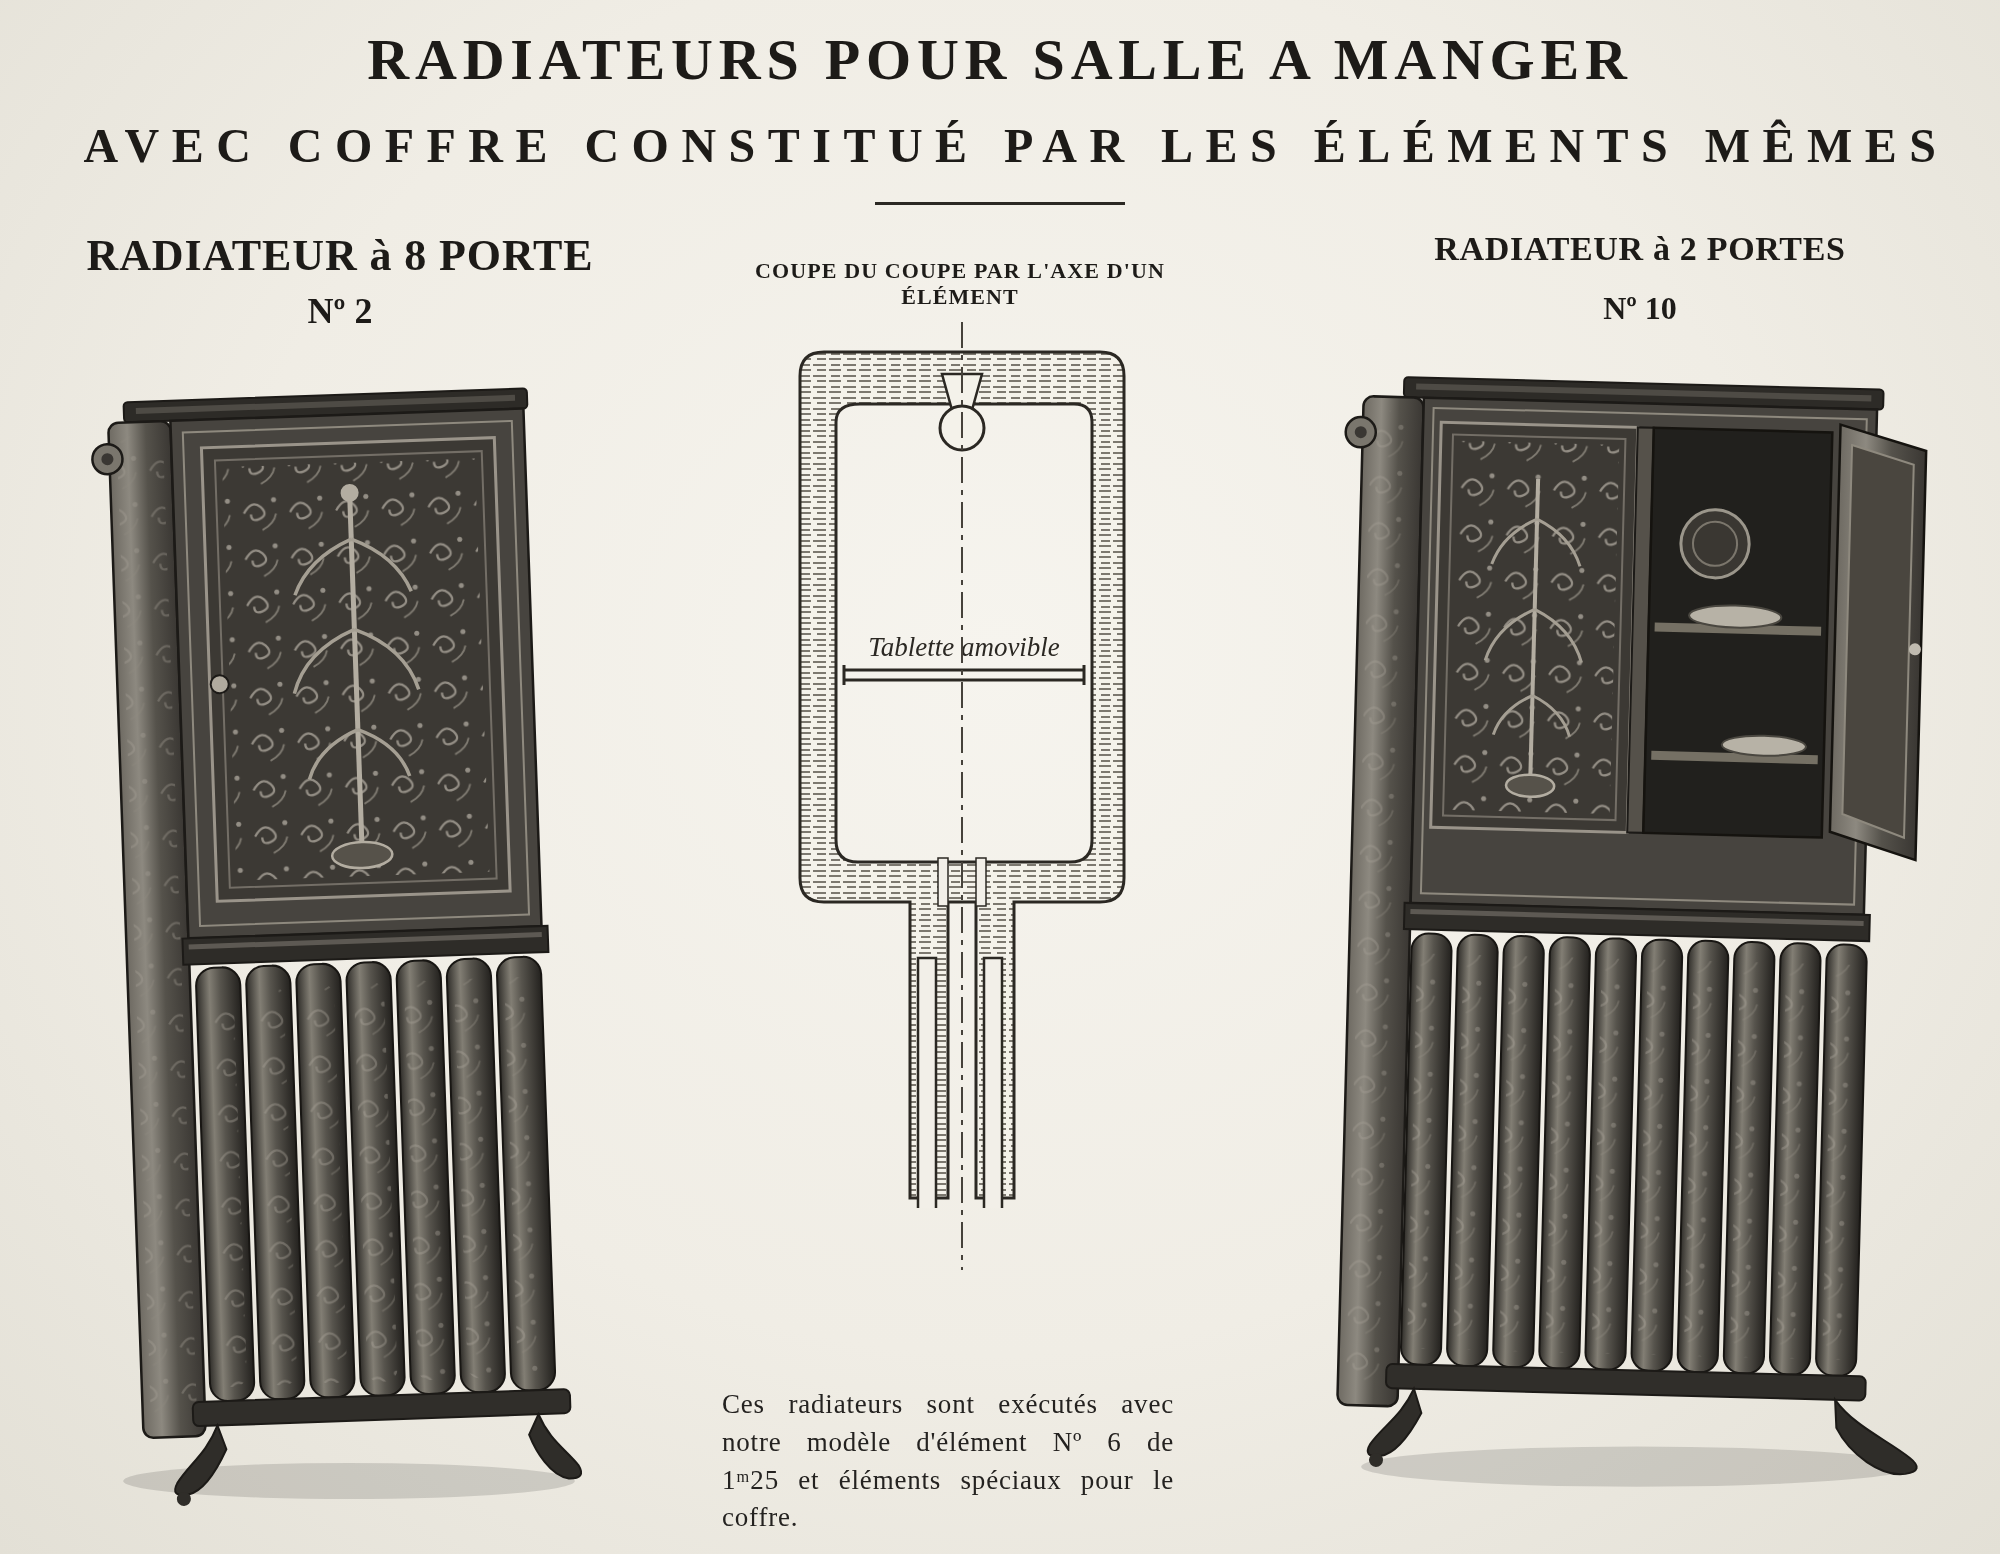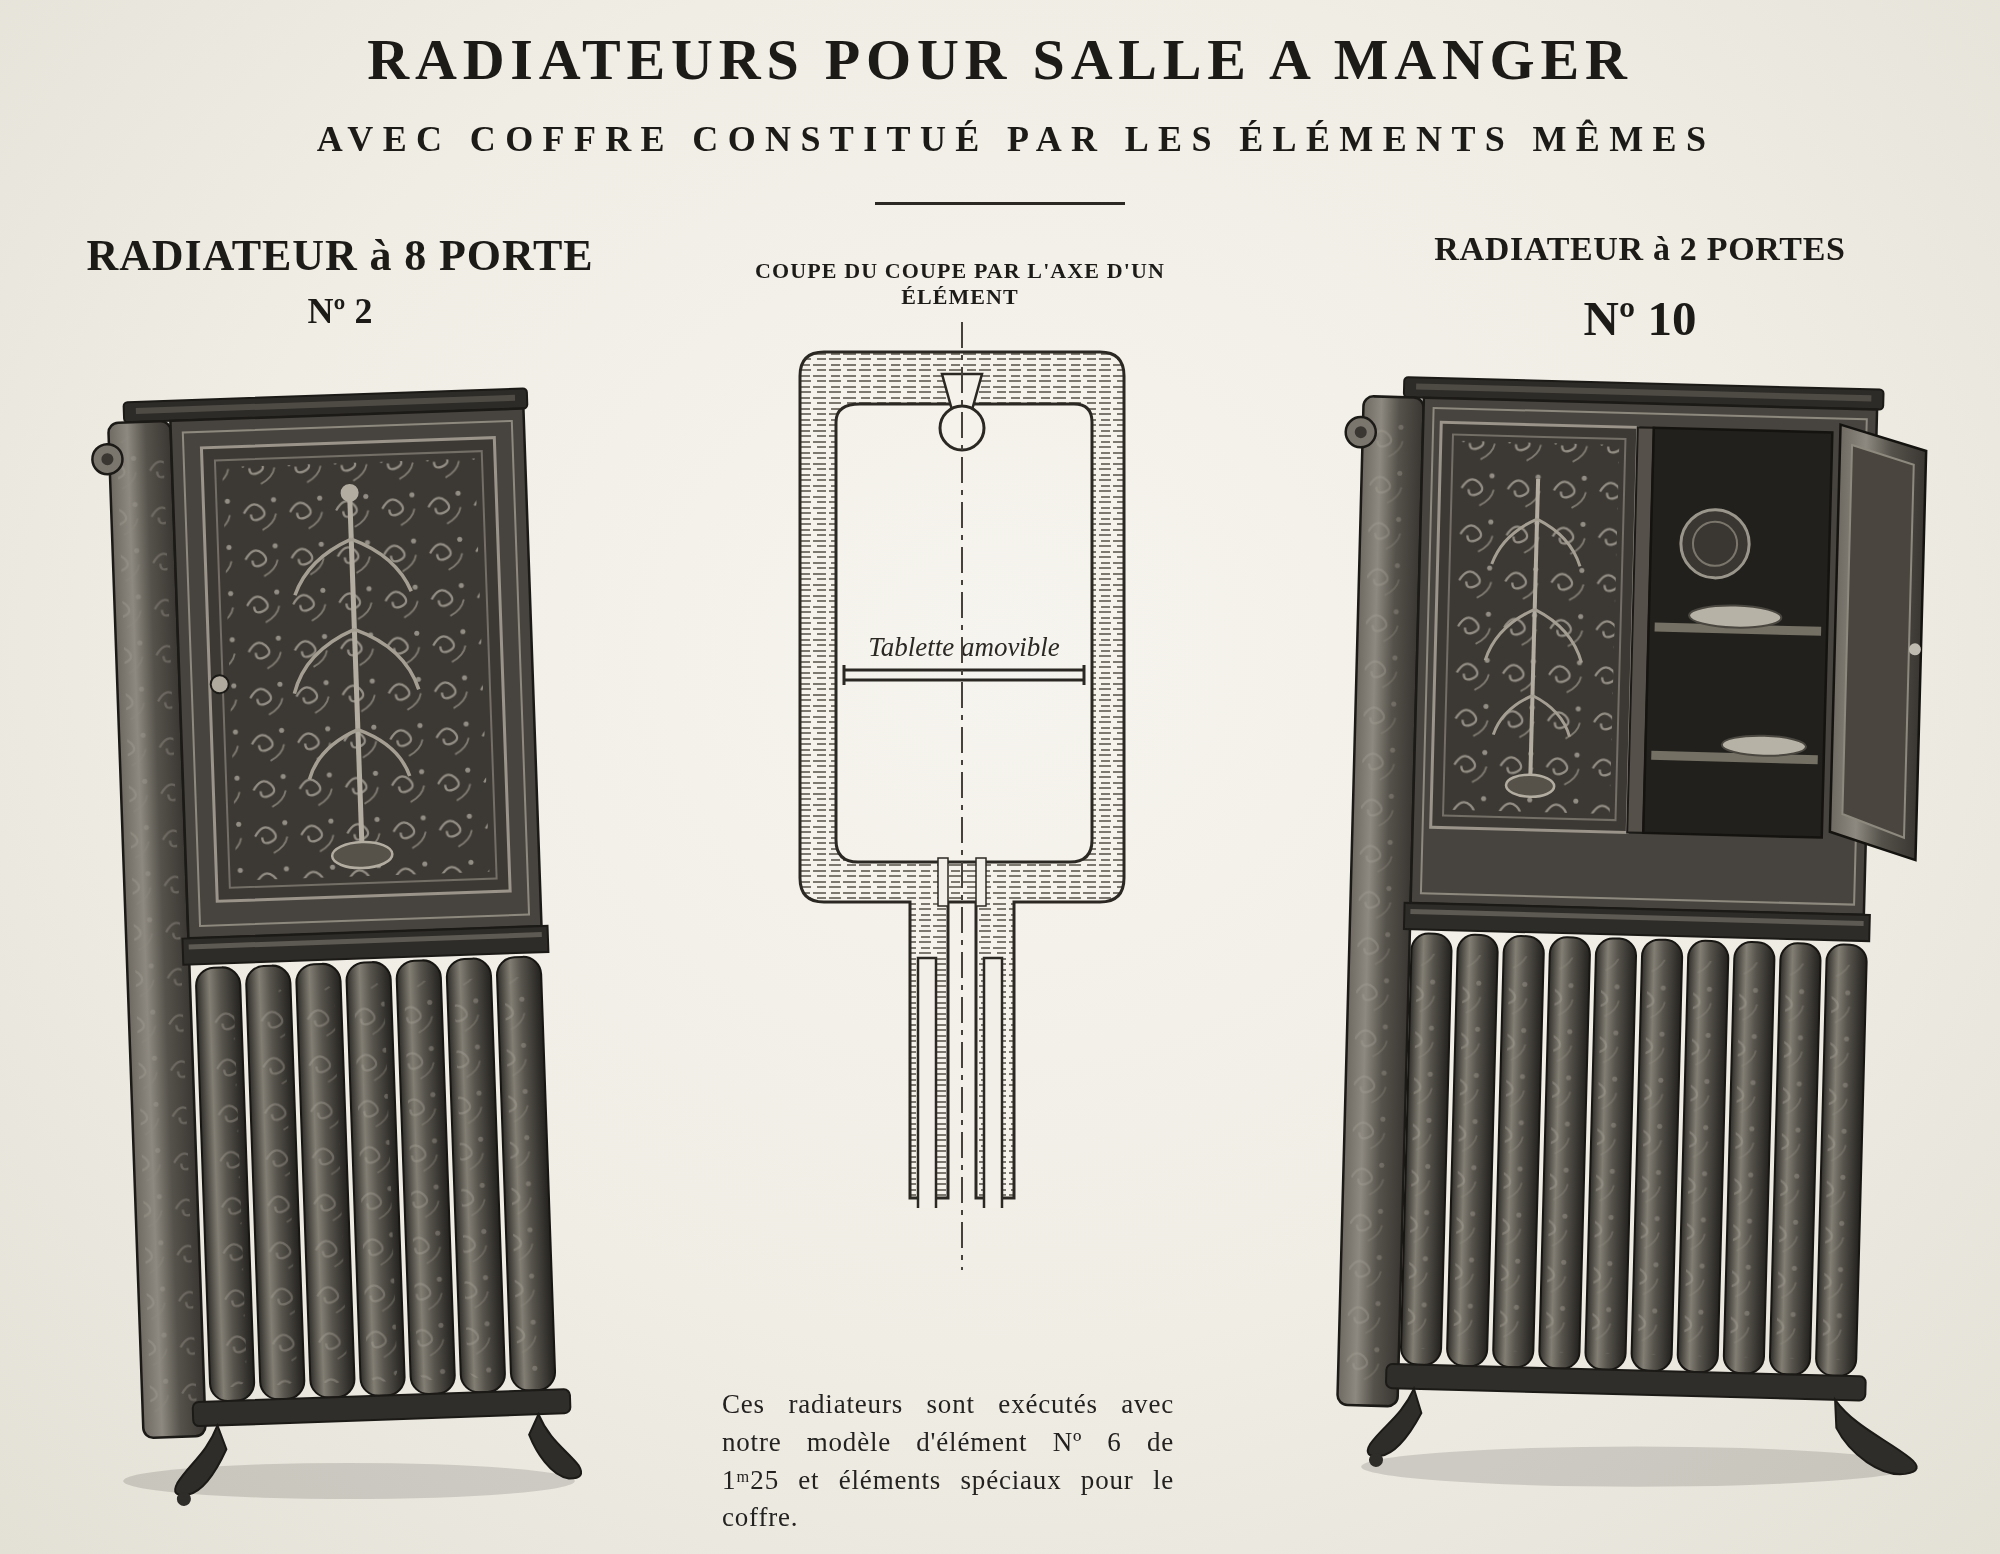--- a/index.html
+++ b/index.html
@@ -6,28 +6,28 @@
   html,body { background:#d9d6cd; }
   .page {
     position:relative; width:2000px; height:1554px; margin:0 auto;
     background: radial-gradient(ellipse at 50% 42%, #f6f4ee 0%, #f0ede5 55%, #e3e0d6 100%);
     font-family:"Liberation Serif","DejaVu Serif",serif;
     color:#1d1b18; overflow:hidden;
   }
   .abs { position:absolute;text-align:center; }
   .ctr { text-align:center; }
   .page-title    { left:0; right:0; top:26px;  font-size:58px; font-weight:bold; letter-spacing:.10em; }
-  .page-subtitle { left:0; right:0; top:118px; font-size:36px; font-weight:bold; letter-spacing:.26em;margin-left:32px; }
+  .page-subtitle { left:0; right:0; top:118px; font-size:48px; font-weight:bold; letter-spacing:.26em;margin-left:32px; }
   .title-rule    { left:875px; top:202px; width:250px; height:3px; background:#2b2823; }
 
   .col-left-head   { left:40px;   width:600px; top:230px; font-size:44px; font-weight:bold; letter-spacing:.02em; }
   .col-left-num    { left:40px;   width:600px; top:290px; font-size:36px; font-weight:bold; }
   .col-center-head { left:700px;  width:520px; top:258px; font-size:22px; font-weight:bold; letter-spacing:.05em; }
   .col-right-head  { left:1310px; width:660px; top:230px; font-size:34px; font-weight:bold; letter-spacing:.02em; }
-  .col-right-num   { left:1310px; width:660px; top:290px; font-size:49px; font-weight:bold; }
+  .col-right-num   { left:1310px; width:660px; top:290px; font-size:32px; font-weight:bold; }
 
   .fig-left   { left:68px;   top:348px; width:552px; height:1176px; }
   .fig-center { left:752px;  top:316px; width:420px; height:964px; }
   .fig-right  { left:1306px; top:330px; width:662px; height:1176px; }
   .fig-left svg, .fig-center svg, .fig-right svg { width:100%; height:100%; display:block; }
 
   .caption {
     left:722px; top:1386px; width:452px;
     font-size:27px; line-height:1.4; text-align:justify;
     letter-spacing:.03em; word-spacing:.25em; color:#242220;

